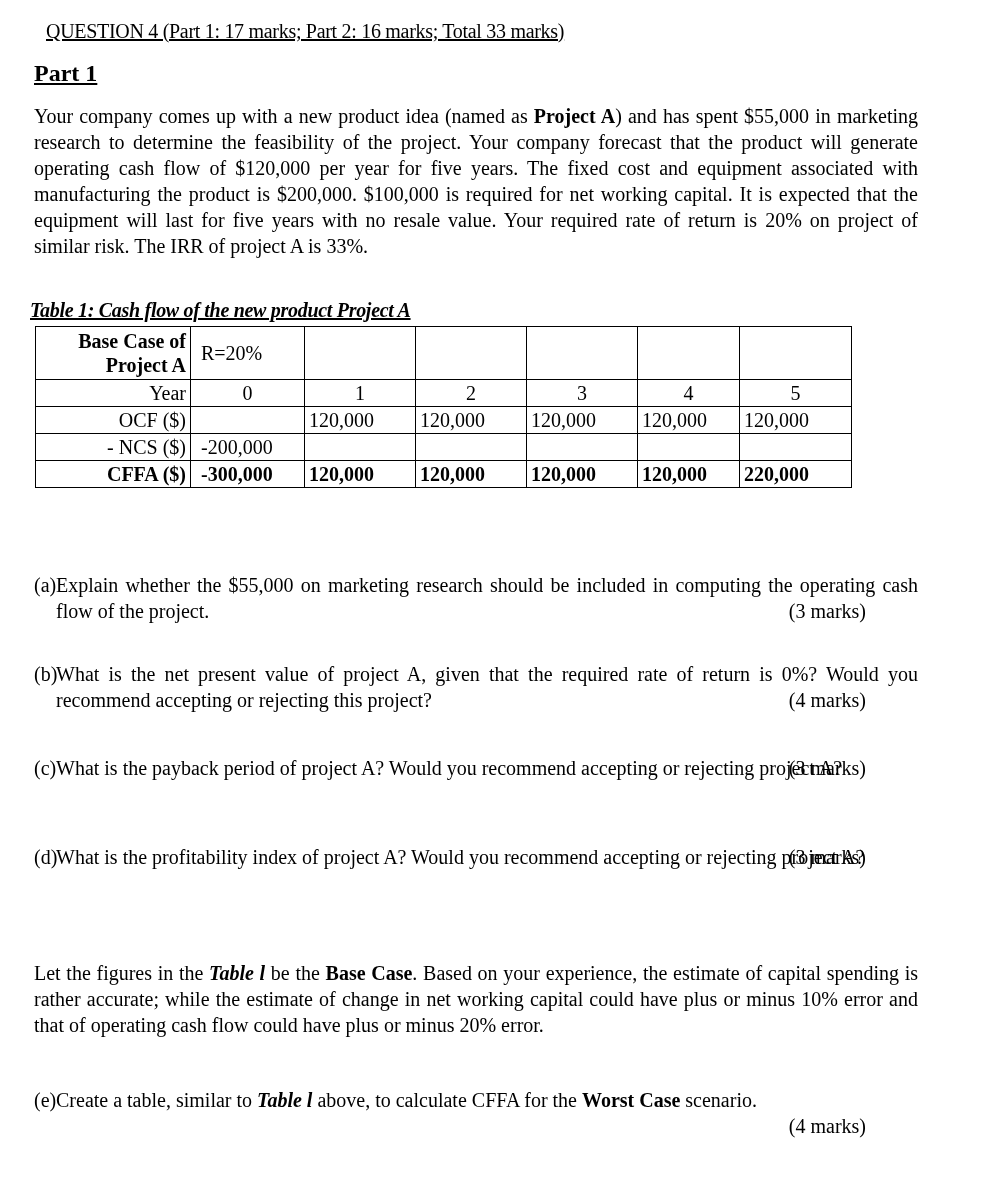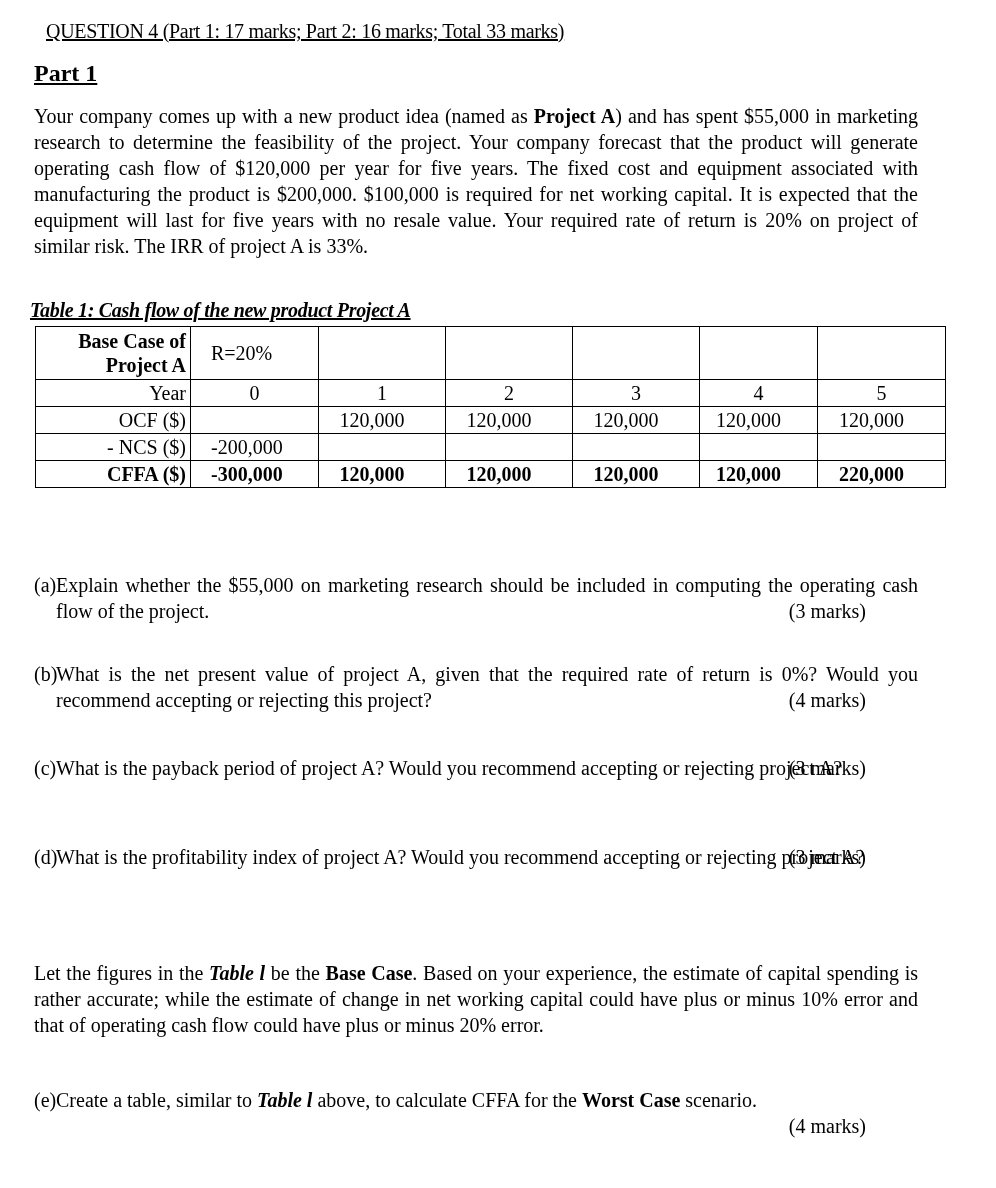--- a/index.html
+++ b/index.html
@@ -34,23 +34,23 @@
     white-space: nowrap;
   }
   table.cf tr.r-head td { height: 52px; }
   table.cf td.c0 { width: 144px; text-align: right; padding-left: 6px; }
   table.cf td.c1 { width: 99px; text-align: center; }
   table.cf td.c2 { width: 98px; }
   table.cf td.c3 { width: 98px; }
   table.cf td.c4 { width: 98px; }
   table.cf td.c5 { width: 89px; }
   table.cf td.c6 { width: 99px; }
-  table.cf td.num { text-align: center; padding-right: 24px; }
+  table.cf td.num { text-align: left; padding-right: 8px; }
   table.cf td.ctr { text-align: center; }
-  table.cf td.left { text-align: left; padding-left: 20px; }
+  table.cf td.left { text-align: left; padding-left: 10px; }
   table.cf tr.bold td { font-weight: bold; }
   .head-label { font-weight: bold; line-height: 24px; }
   .delta { color: #1f3fbf; font-family: "DejaVu Sans", sans-serif; font-size: 17px; }
 
   .q { left: 34px; width: 884px; font-size: 20px; line-height: 26px; }
   .q .lbl { position: absolute; left: 0; top: 0; }
   .q .txt { margin-left: 22px; text-align: justify; text-align-last: left; }
   .q .marks { position: absolute; right: 52px; bottom: 0; white-space: nowrap; }
   .qe .marks { right: 52px; }
   .b { font-weight: bold; }

